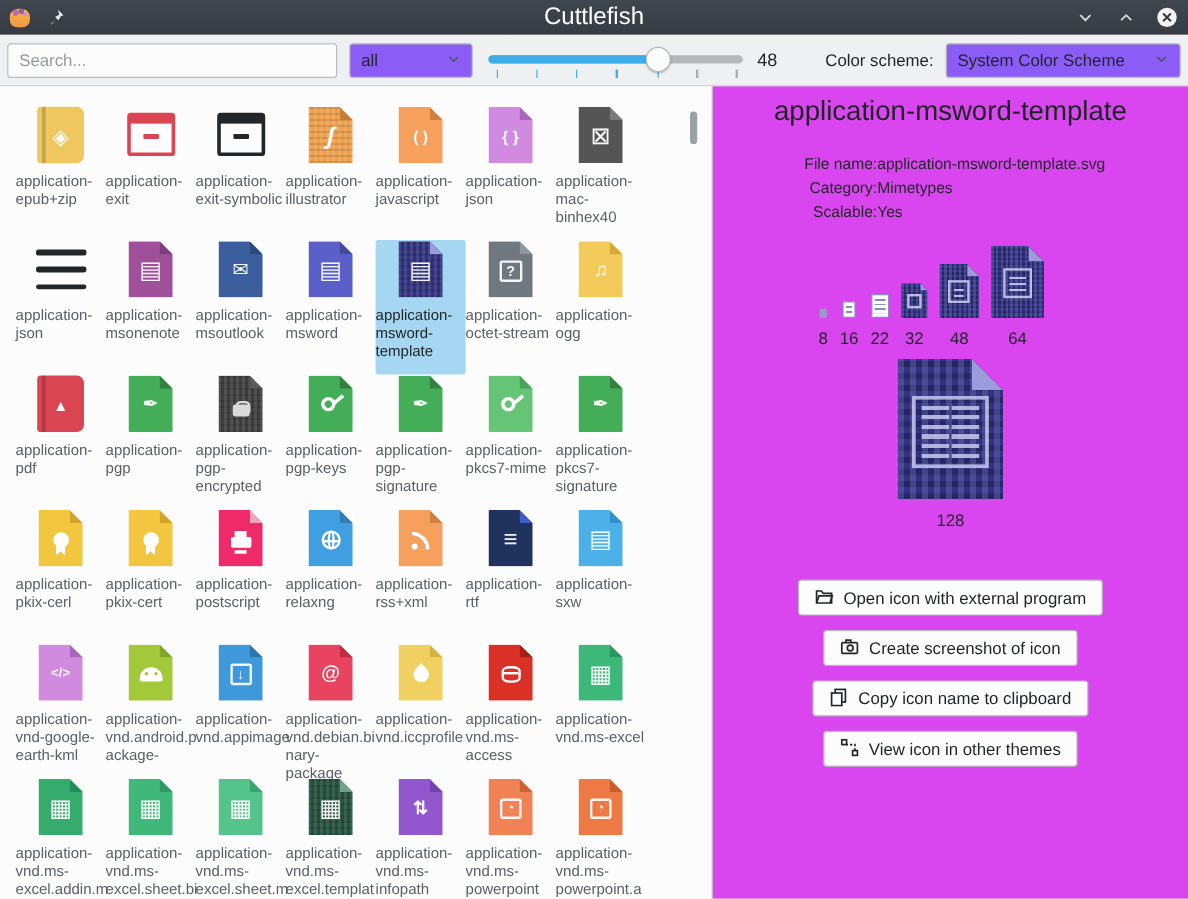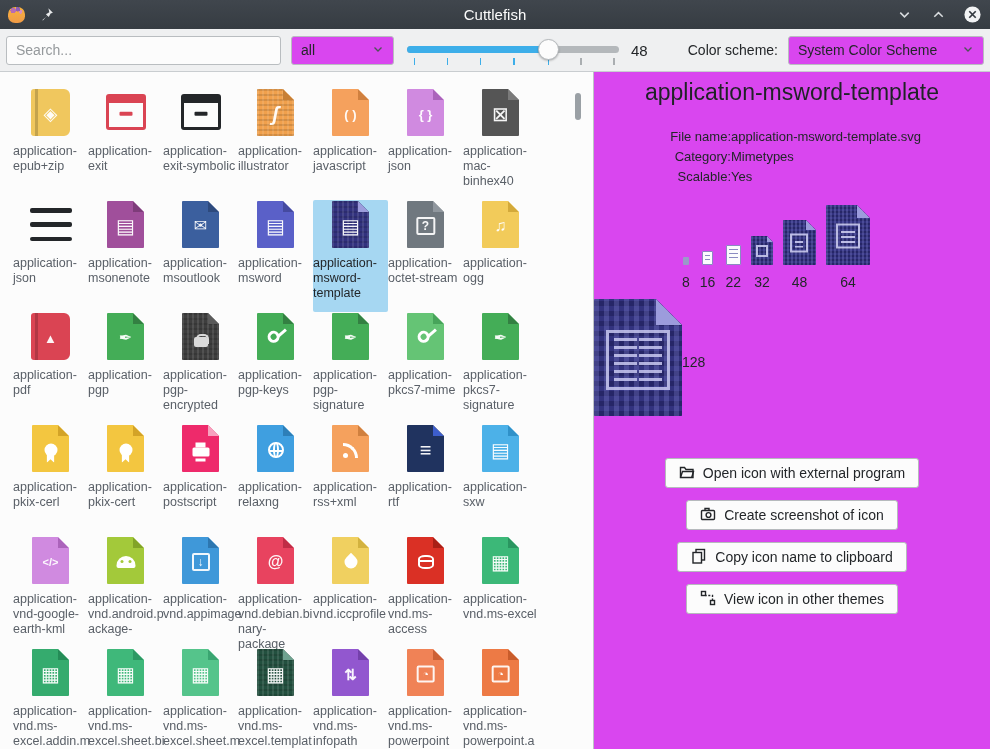--- a/index.html
+++ b/index.html
@@ -9,31 +9,31 @@
   
   .titlebar { position:absolute; left:0; top:0; width:990px; height:29px;
     background:linear-gradient(#40464d,#363c42); display:flex; align-items:center; padding:0 8px; }
   .titlebar .app-logo { width:17px; height:16px; border-radius:45% 45% 42% 42%;
     background:
       radial-gradient(circle at 30% 22%, #b66cb4 0 2.6px, transparent 2.8px),
       radial-gradient(circle at 58% 14%, #8f5fb5 0 2.2px, transparent 2.4px),
       radial-gradient(circle at 74% 30%, #d78fc0 0 1.8px, transparent 2px),
       linear-gradient(#f7b23e,#f09a46); }
   .titlebar .pin { margin-left:14px; width:15px; height:15px; }
-  .win-title { position:absolute; left:0; right:0; text-align:center; color:#fcfcfc; font-size:15px; pointer-events:none; }
+  .win-title { position:absolute; left:0; right:0; text-align:center; color:#fcfcfc; font-size:20px; pointer-events:none; }
   .win-controls { margin-left:auto; display:flex; align-items:center; gap:15px; }
   .win-btn { width:19px; height:19px; display:flex; align-items:center; justify-content:center; cursor:pointer; }
 
   
   .toolbar { position:absolute; left:0; top:29px; width:990px; height:43px; background:#eff0f1;
     border-bottom:1px solid #c9cdd0; display:flex; align-items:center; padding:0 6px; }
   .search-box { width:275px; height:29px; background:#fcfcfc; border:1px solid #b9bdc0; border-radius:3px;
     font-family:"Liberation Sans",sans-serif; font-size:14px; padding:0 9px; color:#232629; outline:none; }
   .search-box::placeholder { color:#95999c; }
-  .combo { height:29px; background:#d946ef; border:1px solid #b9bdc0; border-radius:3px;
+  .combo { height:29px; background:#8b5cf6; border:1px solid #b9bdc0; border-radius:3px;
     display:flex; align-items:center; padding:0 9px; font-size:14px; cursor:pointer; }
   .combo .chev { margin-left:auto; }
   .combo-all { width:103px; margin-left:10px; }
   .combo-scheme { width:196px; margin-left:10px; }
   .slider-wrap { width:212px; height:29px; margin-left:13px; position:relative; }
   .slider-track { position:absolute; left:0; right:0; top:10px; height:7px; background:#b4b8bb; border-radius:4px; }
   .slider-fill { position:absolute; left:0; top:10px; height:7px; width:66.5%; background:#3daee9; border-radius:4px 0 0 4px; }
   .slider-handle { position:absolute; top:3px; left:calc(66.5% - 10px); width:21px; height:21px; background:#fcfcfc;
     border:1px solid #b4b8bb; border-radius:50%; box-shadow:0 1px 2px rgba(0,0,0,.25); cursor:pointer; }
   .tick { position:absolute; top:22px; width:1.5px; height:7px; }
@@ -126,21 +126,21 @@
   .pdoc.navy::before { content:""; position:absolute; inset:0;
     background:repeating-linear-gradient(90deg, rgba(150,150,230,.25) 0 var(--px), transparent var(--px) var(--pg)),
                repeating-linear-gradient(0deg, rgba(10,10,50,.30) 0 var(--px), transparent var(--px) var(--pg)); }
   .pdoc .tplbox { position:absolute; left:50%; top:52%; transform:translate(-50%,-50%);
     border:2px solid rgba(210,210,245,.85); background:repeating-linear-gradient(180deg, rgba(210,210,245,.85) 0 2px, transparent 2px 5px);
     background-clip:content-box; padding:3px; }
   .pdoc.outline { background:#fbfbfe; border:1.5px solid #8a8ac2; }
   .pdoc.outline .lines { position:absolute; left:2px; right:2px; top:3px; bottom:3px;
     background:repeating-linear-gradient(180deg, #8a8ac2 0 1.5px, transparent 1.5px 4px); }
   .pdoc.mini { background:#9a9ac8; }
-  .large-preview { margin-top:9px; display:flex; flex-direction:row; align-items:center; }
+  .large-preview { margin-top:9px; display:flex; flex-direction:column; align-items:center; }
   .lgbox { position:absolute; left:50%; top:52%; transform:translate(-50%,-50%); width:64px; height:60px;
     border:3px solid rgba(200,200,240,.85); display:flex; justify-content:space-between; padding:5px; }
   .lgbox i { display:block; width:23px; height:100%;
     background:repeating-linear-gradient(180deg, rgba(200,200,240,.85) 0 3.5px, transparent 3.5px 8px); }
 
   .actions { margin-top:42px; display:flex; flex-direction:column; align-items:center; gap:12px; }
   .action-btn { display:flex; align-items:center; gap:8px; height:30px; padding:0 13px; background:#fcfcfc;
     border:1px solid #b6babd; border-radius:3px; font-family:"Liberation Sans",sans-serif; font-size:14px; color:#232629; cursor:pointer; }
   .action-btn svg { flex:none; }
 </style>

